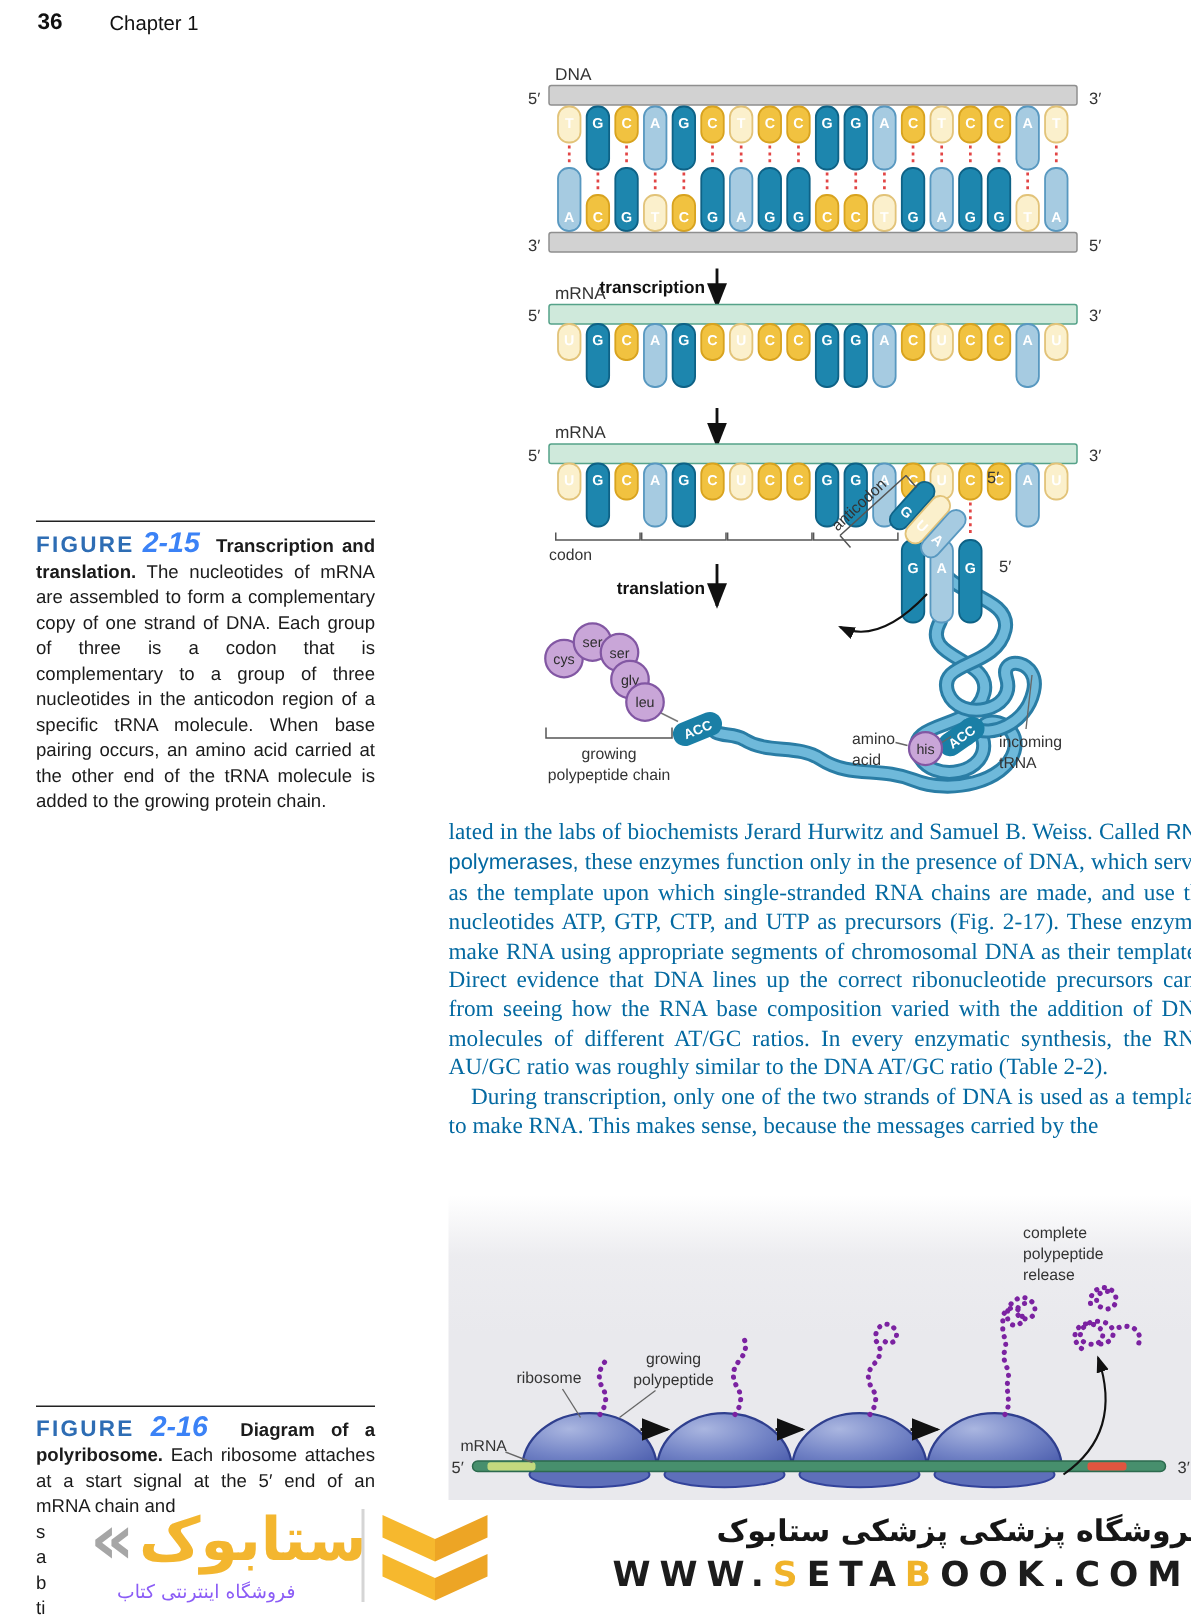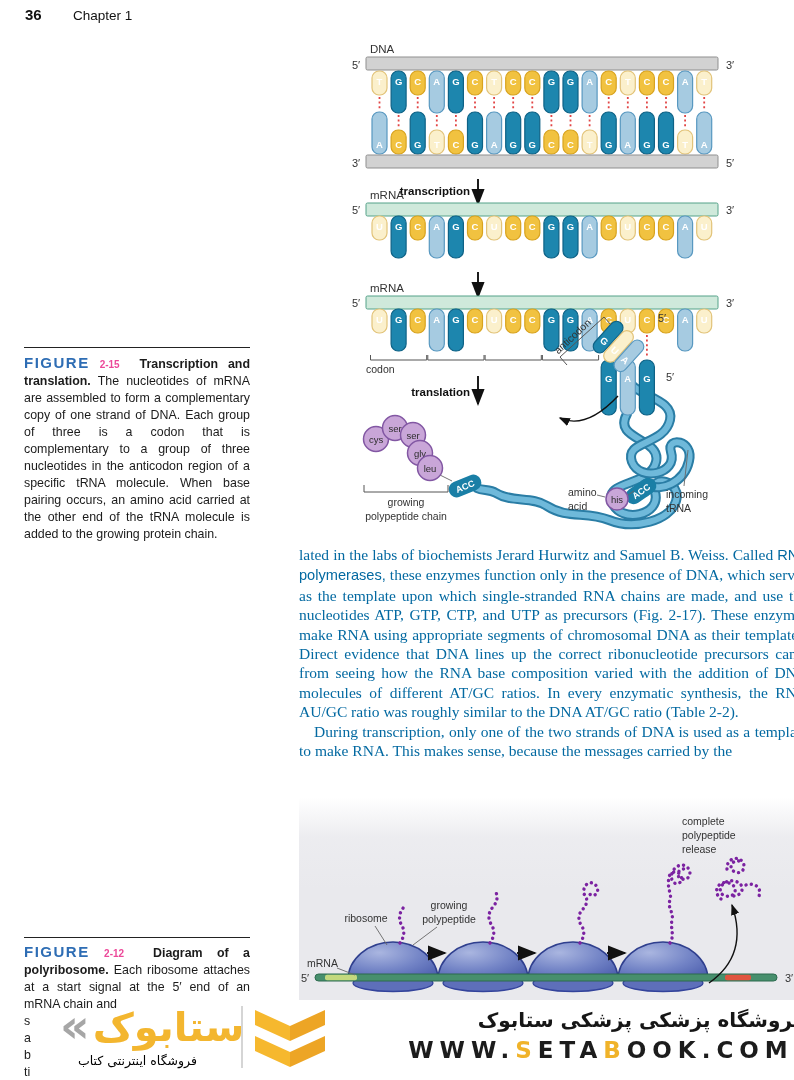--- a/index.html
+++ b/index.html
@@ -11,21 +11,21 @@
   #f15{position:absolute;left:330px;top:40px;}
   #fig16wrap{position:absolute;left:283px;top:797px;width:511px;height:203px;
      background:linear-gradient(180deg,rgba(233,233,237,0) 0%,rgba(233,233,237,.85) 20%,#e9e9ed 45%);}
 
   .rule{position:absolute;left:8px;width:226px;height:1px;background:#222;}
   #rule15{top:347px;} #rule16{top:937px;}
   .cap{position:absolute;left:8px;width:226px;font:12.4px/17px "Liberation Sans",sans-serif;
        color:#1b1b1b;text-align:justify;}
   #cap15{top:354px;} #cap16{top:943px;}
   .figword{color:#2e6db4;font-weight:bold;letter-spacing:1.5px;font-size:15px;}
-  .fignum{color:#ec4899;font-weight:bold;font-size:10px;}
+  .fignum{color:#3b82f6;font-weight:bold;font-size:19px;font-style:italic;}
   .captitle{font-weight:bold;}
   .frag{height:17px;}
 
   #bodytext{position:absolute;left:283px;top:545px;width:509px;
      font:15.5px/19.4px "Liberation Serif",serif;color:#0369a1;text-align:justify;}
   #bodytext p{margin:0;}
   #p2{text-indent:15px;}
   .kw{font-family:"Liberation Sans",sans-serif;font-size:14.6px;}
 
   
@@ -44,21 +44,21 @@
   .poly{fill:none;stroke:#7b22a1;stroke-width:3.4;stroke-linecap:round;stroke-dasharray:0.1 5.2;}
   .arrow{stroke:#111;stroke-width:1.9;fill:none;}
   .arrowS{stroke:#111;stroke-width:1.4;fill:none;}
   .rsub{fill:#5e6fba;stroke:#33439b;stroke-width:1.3;}
   .dome{fill:url(#rgrad);stroke:#2f3f8e;stroke-width:1.5;}
 
   
   #logoL{position:absolute;left:44px;top:1002px;display:flex;align-items:flex-start;}
   #mark{font:bold 46px "DejaVu Sans",sans-serif;color:#a6a6a6;line-height:48px;}
   #word{font:bold 40px "DejaVu Sans",sans-serif;color:#f3b62f;line-height:50px;margin-left:3px;}
-  #sub{position:absolute;left:62px;top:1053px;font:12.5px "DejaVu Sans",sans-serif;color:#000000;}
+  #sub{position:absolute;left:62px;top:1053px;font:12.5px "DejaVu Sans",sans-serif;color:#8b5cf6;}
   #divider{position:absolute;left:225px;top:1006px;width:2px;height:62px;background:#d5d5d5;}
   #chev{position:absolute;left:238px;top:1004px;}
   #rightblk{position:absolute;left:380px;top:1008px;width:410px;text-align:right;}
   #fa{font:bold 20px "DejaVu Sans",sans-serif;color:#161616;}
   #url{font:bold 23px "DejaVu Sans",sans-serif;letter-spacing:6px;margin-top:5px;white-space:nowrap;text-align:center;}
 </style>
 </head>
 <body>
 
 <div id="page">
@@ -415,21 +415,21 @@
     <text class="sm" x="150" y="126" text-anchor="middle">polypeptide</text>
     <line class="leader" x1="138" y1="130" x2="114" y2="148"></line>
     <text class="sm" x="383" y="28">complete</text>
     <text class="sm" x="383" y="42">polypeptide</text>
     <text class="sm" x="383" y="56">release</text>
     <path class="arrowS" d="M410,186 Q450,158 433,108" marker-end="url(#arrC)"></path>
   </svg>
   </div>
 
   <div class="rule" id="rule16"></div>
-  <div class="cap" id="cap16"><span class="figword">FIGURE</span> <span class="fignum">2-12</span>&nbsp;&nbsp;<span class="captitle">Diagram of a polyribosome.</span><span> Each ribosome attaches at a start signal at the 5′ end of an mRNA chain and</span><div id="capfrags">
+  <div class="cap" id="cap16"><span class="figword">FIGURE</span> <span class="fignum">2-16</span>&nbsp;&nbsp;<span class="captitle">Diagram of a polyribosome.</span><span> Each ribosome attaches at a start signal at the 5′ end of an mRNA chain and</span><div id="capfrags">
         <div class="frag">s</div>
         <div class="frag">a</div>
         <div class="frag">b</div>
         <div class="frag">ti</div>
       </div></div>
 
   <div id="logoL">
     <span id="mark">«</span>
     <span id="word">ستابوک</span>
   </div>

